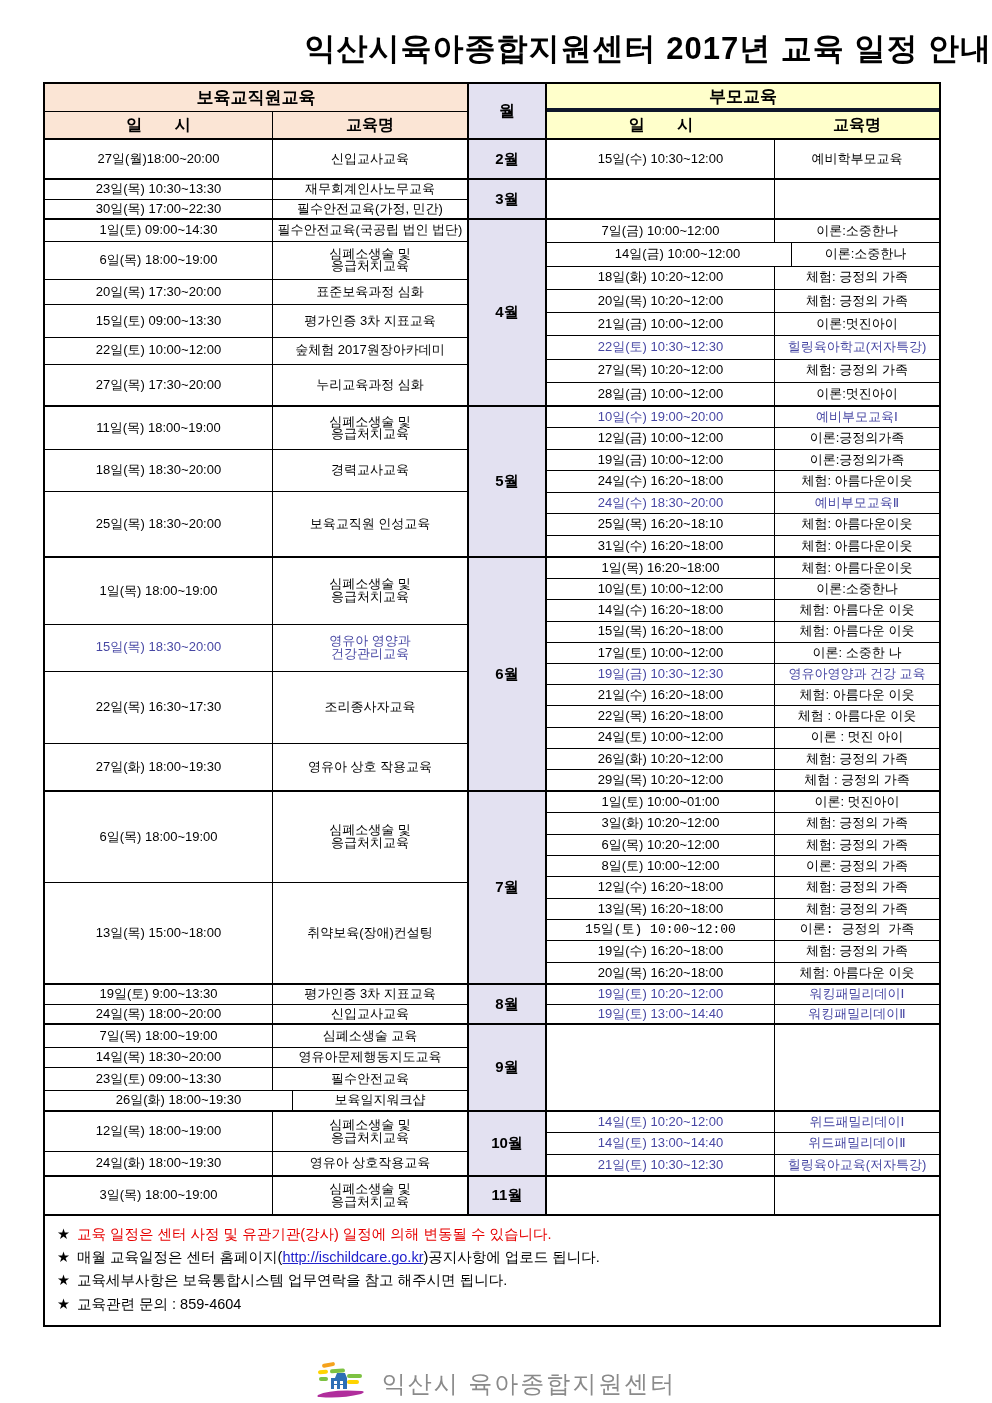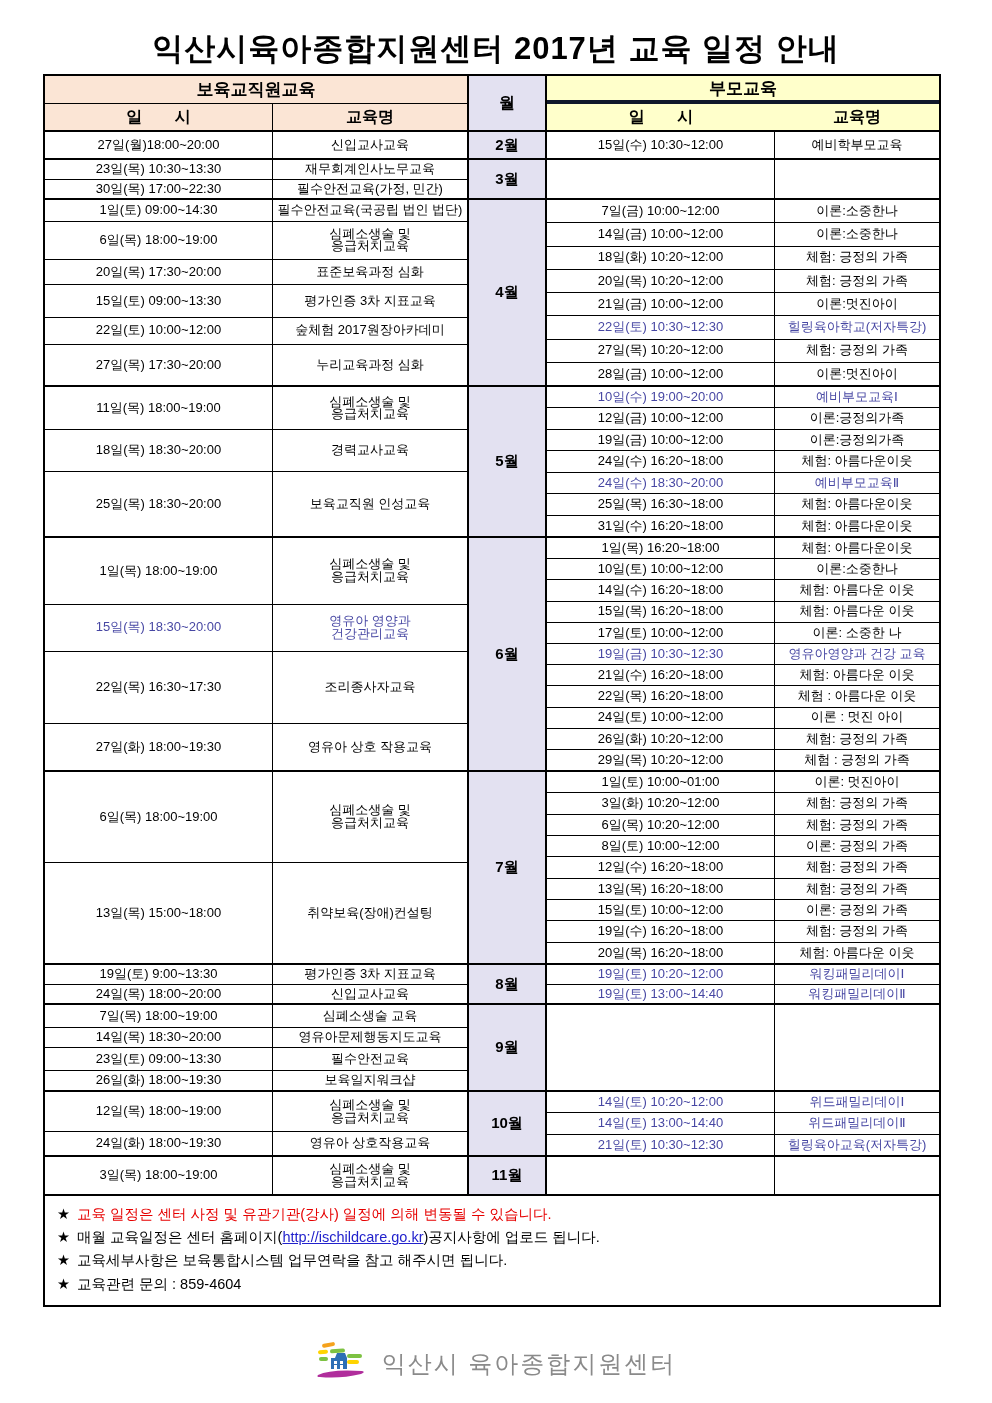--- a/index.html
+++ b/index.html
@@ -2,21 +2,21 @@
 <html style="--left-bg: #fbe5d5; --month-bg: #e3e1f1; --right-bg: #ffffcb; --accent-blue: #4747a3; --link-blue: #2222cc; --logo-gray: #8a8a8a;"><head>
 <meta charset="utf-8">
 <style>
   * { box-sizing: border-box; margin: 0; padding: 0; }
   html, body { background: #fff; }
   body {
     width: 992px; height: 1403px; margin: 0 auto; position: relative;
     font-family: "Liberation Sans", "DejaVu Sans", sans-serif; color: #000;
   }
   .page-title {
-    margin: 28px 0 4px 0; text-align: center;
+    margin: 28px 0 12px 0; text-align: right;
     font-size: 31px; font-weight: bold; letter-spacing: 1px; color: #000;
     font-family: "Liberation Sans", sans-serif;
   }
   .sched-table {
     width: 898px; margin-left: 43px; border: 2px solid #000; background: #fff;
   }
   
   .hdr-grid {
     display: grid;
     grid-template-columns: 228px 194px 80px 228px 164px;
@@ -78,21 +78,21 @@
   <div class="hdr-grid">
     <div class="hc hdr-left">보육교직원교육</div>
     <div class="hc hdr-month">월</div>
     <div class="hc hdr-right">부모교육</div>
     <div class="hc hdr-sub sub-ldt">일  시</div>
     <div class="hc hdr-sub sub-lcn">교육명</div>
     <div class="hc hdr-sub sub-rdt">일  시</div>
     <div class="hc hdr-sub sub-rcn">교육명</div>
   </div>
   <div id="month-blocks">
-      <div class="month-block" style="height: 28px;">
+      <div class="month-block" style="height: 40px;">
         <div class="left-rows">
           <div class="srow" style="flex: 24 24 0px;">
             <div class="cell dt">27일(월)18:00~20:00</div>
             <div class="cell cn">신입교사교육</div>
           </div>
         </div>
         <div class="month-cell">2월</div>
         <div class="right-rows">
           <div class="srow" style="flex: 1 1 0px;">
             <div class="cell dt">15일(수) 10:30~12:00</div>
@@ -146,21 +146,21 @@
             <div class="cell dt">27일(목) 17:30~20:00</div>
             <div class="cell cn">누리교육과정 심화</div>
           </div>
         </div>
         <div class="month-cell">4월</div>
         <div class="right-rows">
           <div class="srow" style="flex: 1 1 0px;">
             <div class="cell dt">7일(금) 10:00~12:00</div>
             <div class="cell cn">이론:소중한나</div>
           </div>
-          <div class="srow" style="flex: 1 1 0px;">
+          <div class="srow" style="flex: 1 1 0px; padding-left: 17px;">
             <div class="cell dt">14일(금) 10:00~12:00</div>
             <div class="cell cn">이론:소중한나</div>
           </div>
           <div class="srow" style="flex: 1 1 0px;">
             <div class="cell dt">18일(화) 10:20~12:00</div>
             <div class="cell cn">체험: 긍정의 가족</div>
           </div>
           <div class="srow" style="flex: 1 1 0px;">
             <div class="cell dt">20일(목) 10:20~12:00</div>
             <div class="cell cn">체험: 긍정의 가족</div>
@@ -215,21 +215,21 @@
           </div>
           <div class="srow" style="flex: 1 1 0px;">
             <div class="cell dt">24일(수) 16:20~18:00</div>
             <div class="cell cn">체험: 아름다운이웃</div>
           </div>
           <div class="srow" style="flex: 1 1 0px; justify-content: space-between;">
             <div class="cell dt blue">24일(수) 18:30~20:00</div>
             <div class="cell cn blue">예비부모교육Ⅱ</div>
           </div>
           <div class="srow" style="flex: 1 1 0px;">
-            <div class="cell dt">25일(목) 16:30~18:00</div>
+            <div class="cell dt">25일(목) 16:20~18:10</div>
             <div class="cell cn">체험: 아름다운이웃</div>
           </div>
           <div class="srow" style="flex: 1 1 0px;">
             <div class="cell dt">31일(수) 16:20~18:00</div>
             <div class="cell cn">체험: 아름다운이웃</div>
           </div>
         </div>
       </div>
       <div class="month-block" style="height: 234px;">
         <div class="left-rows">
@@ -331,21 +331,21 @@
             <div class="cell cn">이론: 긍정의 가족</div>
           </div>
           <div class="srow" style="flex: 1 1 0px;">
             <div class="cell dt">12일(수) 16:20~18:00</div>
             <div class="cell cn">체험: 긍정의 가족</div>
           </div>
           <div class="srow" style="flex: 1 1 0px;">
             <div class="cell dt">13일(목) 16:20~18:00</div>
             <div class="cell cn">체험: 긍정의 가족</div>
           </div>
-          <div class="srow" style="flex: 1 1 0px;">
+          <div class="srow" style="flex: 1 1 0px; font-family: Liberation Mono, monospace;">
             <div class="cell dt">15일(토) 10:00~12:00</div>
             <div class="cell cn">이론: 긍정의 가족</div>
           </div>
           <div class="srow" style="flex: 1 1 0px;">
             <div class="cell dt">19일(수) 16:20~18:00</div>
             <div class="cell cn">체험: 긍정의 가족</div>
           </div>
           <div class="srow" style="flex: 1 1 0px;">
             <div class="cell dt">20일(목) 16:20~18:00</div>
             <div class="cell cn">체험: 아름다운 이웃</div>
@@ -382,21 +382,21 @@
             <div class="cell cn">심폐소생술 교육</div>
           </div>
           <div class="srow" style="flex: 20 20 0px;">
             <div class="cell dt">14일(목) 18:30~20:00</div>
             <div class="cell cn">영유아문제행동지도교육</div>
           </div>
           <div class="srow" style="flex: 24 24 0px;">
             <div class="cell dt">23일(토) 09:00~13:30</div>
             <div class="cell cn">필수안전교육</div>
           </div>
-          <div class="srow" style="flex: 20 20 0px;">
+          <div class="srow" style="flex: 20 20 0px; padding-left: 20px;">
             <div class="cell dt">26일(화) 18:00~19:30</div>
             <div class="cell cn">보육일지워크샵</div>
           </div>
         </div>
         <div class="month-cell">9월</div>
         <div class="right-rows">
           <div class="srow" style="flex: 1 1 0px;">
             <div class="cell dt"></div>
             <div class="cell cn"></div>
           </div>

